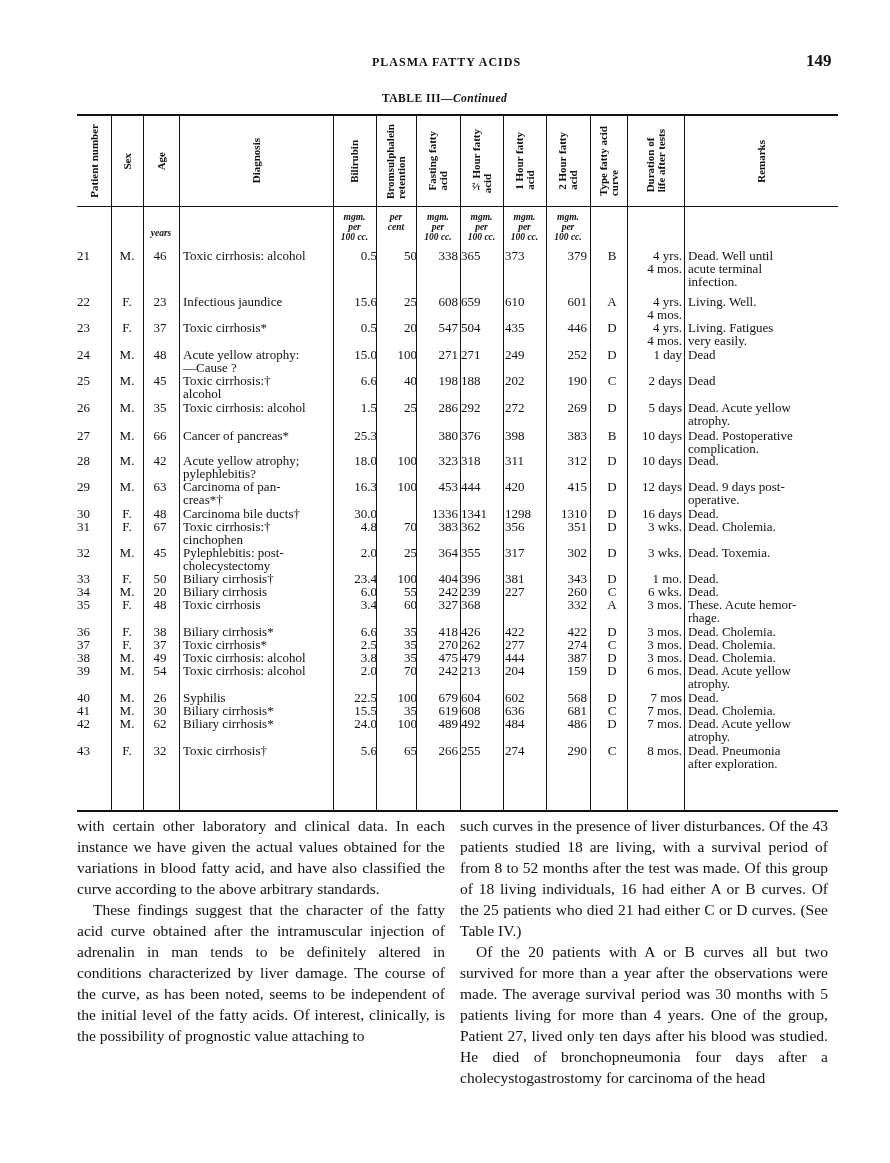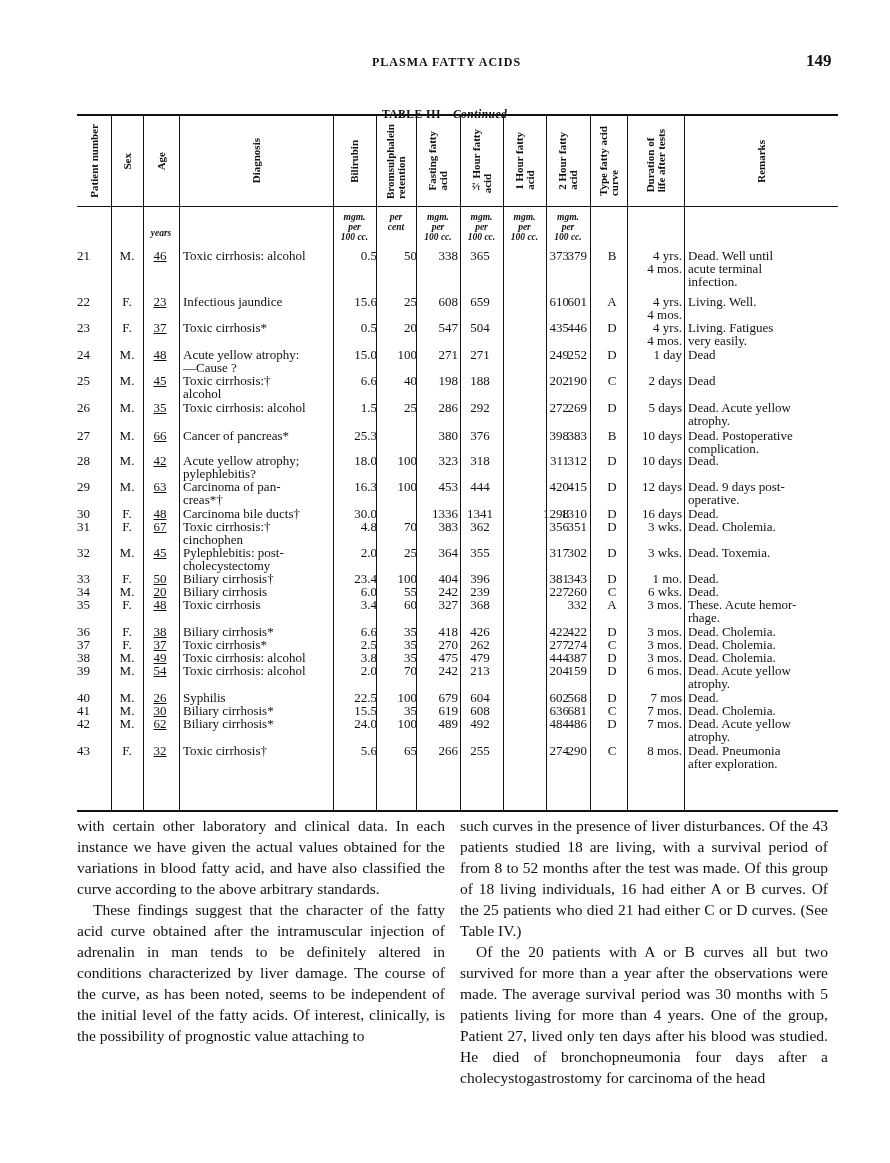--- a/index.html
+++ b/index.html
@@ -1,43 +1,43 @@
 <!DOCTYPE html>
 <html><head>
 <meta charset="utf-8">
 <style>
   html, body { margin:0; padding:0; background:#fff; }
   body { width:890px; height:1163px; position:relative; overflow:hidden;
          font-family:"Liberation Serif","DejaVu Serif",serif; color:#111; }
   .running-head { position:absolute; top:55px; left:0; width:890px; }
   .running-title { position:absolute; left:372px; top:0; font-size:12px; letter-spacing:1px; font-variant:small-caps; font-weight:bold; }
   .page-number { position:absolute; left:806px; top:-4px; font-size:17px; font-weight:bold; }
-  .table-caption { position:absolute; top:92px; left:382px; font-size:11.5px; font-weight:bold; letter-spacing:0.5px;margin-top:16px; }
+  .table-caption { position:absolute; top:92px; left:382px; font-size:11.5px; font-weight:bold; letter-spacing:0.5px; }
   .table-caption .sc { font-variant:small-caps; }
   .table-caption i { font-style:italic; }
 
   .tbl-wrap { position:absolute; left:77px; top:114px; width:761px; height:694px;
               border-top:2px solid #111; border-bottom:2px solid #111; }
   .vline { position:absolute; top:0; bottom:0; width:0; border-left:1.3px solid #111; }
   .hline { position:absolute; left:0; right:0; height:0; border-top:1.5px solid #111; }
   .hdr { position:absolute; top:2px; height:86px; display:flex; align-items:center; justify-content:center; }
   .hdr span { writing-mode:vertical-rl; transform:rotate(180deg); font-size:11px; font-weight:bold; line-height:11px; text-align:left; white-space:pre-line; }
   .unit { position:absolute; top:96px; font-size:9.5px; font-style:italic; font-weight:bold; text-align:center; line-height:10px; white-space:pre-line; }
 
   .row { position:absolute; left:0; width:761px; font-size:13px; line-height:13px; }
   .cell { position:absolute; top:0; white-space:pre-line; }
   .c-num { left:0; width:30px; text-align:left; }
   .c-sex { left:36px; width:28px; text-align:center; }
-  .c-age { left:68px; width:30px; text-align:center;text-decoration:underline; }
+  .c-age { left:68px; width:30px; text-align:center; }
   .c-diag { left:106px; width:150px; }
   .c-bil { left:258px; width:42px; text-align:right; }
   .c-brom { left:300px; width:40px; text-align:right; }
   .c-fast { left:340px; width:41px; text-align:right; }
-  .c-half { left:384px; width:38px; text-align:center; }
-  .c-one  { left:440px; width:38px; text-align:right;padding-left:14px; }
+  .c-half { left:384px; width:38px; text-align:left; }
+  .c-one  { left:428px; width:38px; text-align:left; }
   .c-two  { left:472px; width:38px; text-align:right; }
   .c-type { left:520px; width:30px; text-align:center; }
   .c-dur  { left:550px; width:55px; text-align:right; }
   .c-rem  { left:611px; width:146px; }
 
   .col { position:absolute; width:368px; font-size:15.5px; line-height:21px; text-align:justify; }
   .col p { margin:0; }
   .col .indent { text-indent:16px; }
   .section-heading { text-align:center; font-style:italic; margin:12px 0 10px 0 !important; }
 </style>

